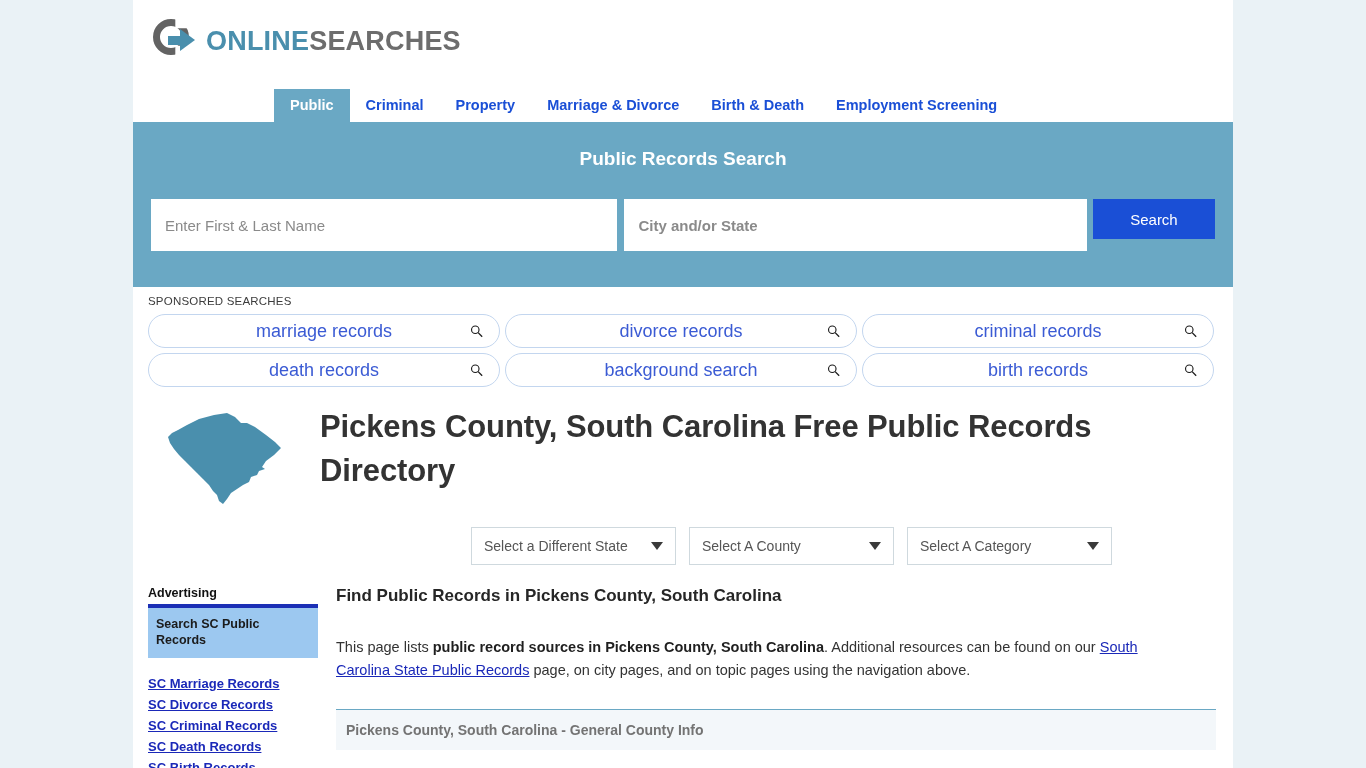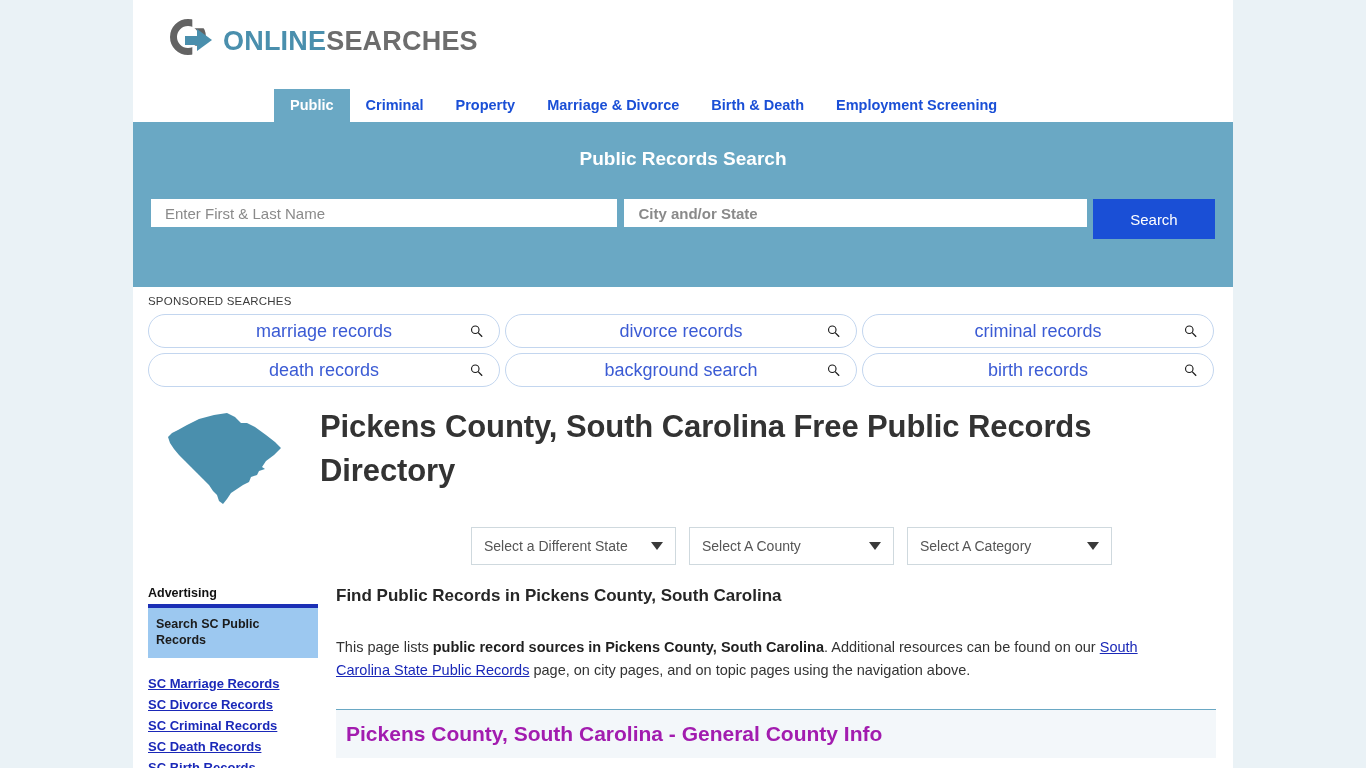--- a/index.html
+++ b/index.html
@@ -23,21 +23,21 @@
     width: 1100px;
     min-height: 768px;
     background: #ffffff;
   }
 
   
   .logo-row {
     height: 82px;
     display: flex;
     align-items: center;
-    padding-left: 37px;
+    padding-left: 20px;
     box-sizing: border-box;
     text-align: right;
   }
   .logo-mark {
     width: 44px;
     height: 44px;
     position: relative;
     margin-right: 9px;
     flex: none;
   }
@@ -108,21 +108,21 @@
     font-size: 19px;
     font-weight: bold;
     margin-bottom: 29px;
   }
   .search-row {
     display: flex;
     padding: 0 18px;
     box-sizing: border-box;
   }
   .search-field {
-    height: 28px;
+    height: 52px;
     background: #ffffff;
     border: 0;
     outline: none;
     font-size: 15px;
     color: #333;
     padding: 0 14px;
     box-sizing: border-box;
     font-family: "Liberation Sans", sans-serif;
   }
   .search-field::placeholder { color: #8a8a8a; }
@@ -291,23 +291,23 @@
     cursor: pointer;
   }
   .hr {
     border: 0;
     border-top: 1px solid #6aa8c4;
     margin: 27px 0 0 0;
     max-width: 880px;
   }
   .section-head {
     background: #f3f7fa;
-    font-size: 21px;
-    font-weight: bold;
-    color: #a21caf;
+    font-size: 14px;
+    font-weight: bold;
+    color: #737373;
     padding: 12px 10px 12px 10px;
     box-sizing: border-box;
     max-width: 880px;
   }
 </style>
 </head>
 <body>
 
 <div class="page">
   <div class="container">

